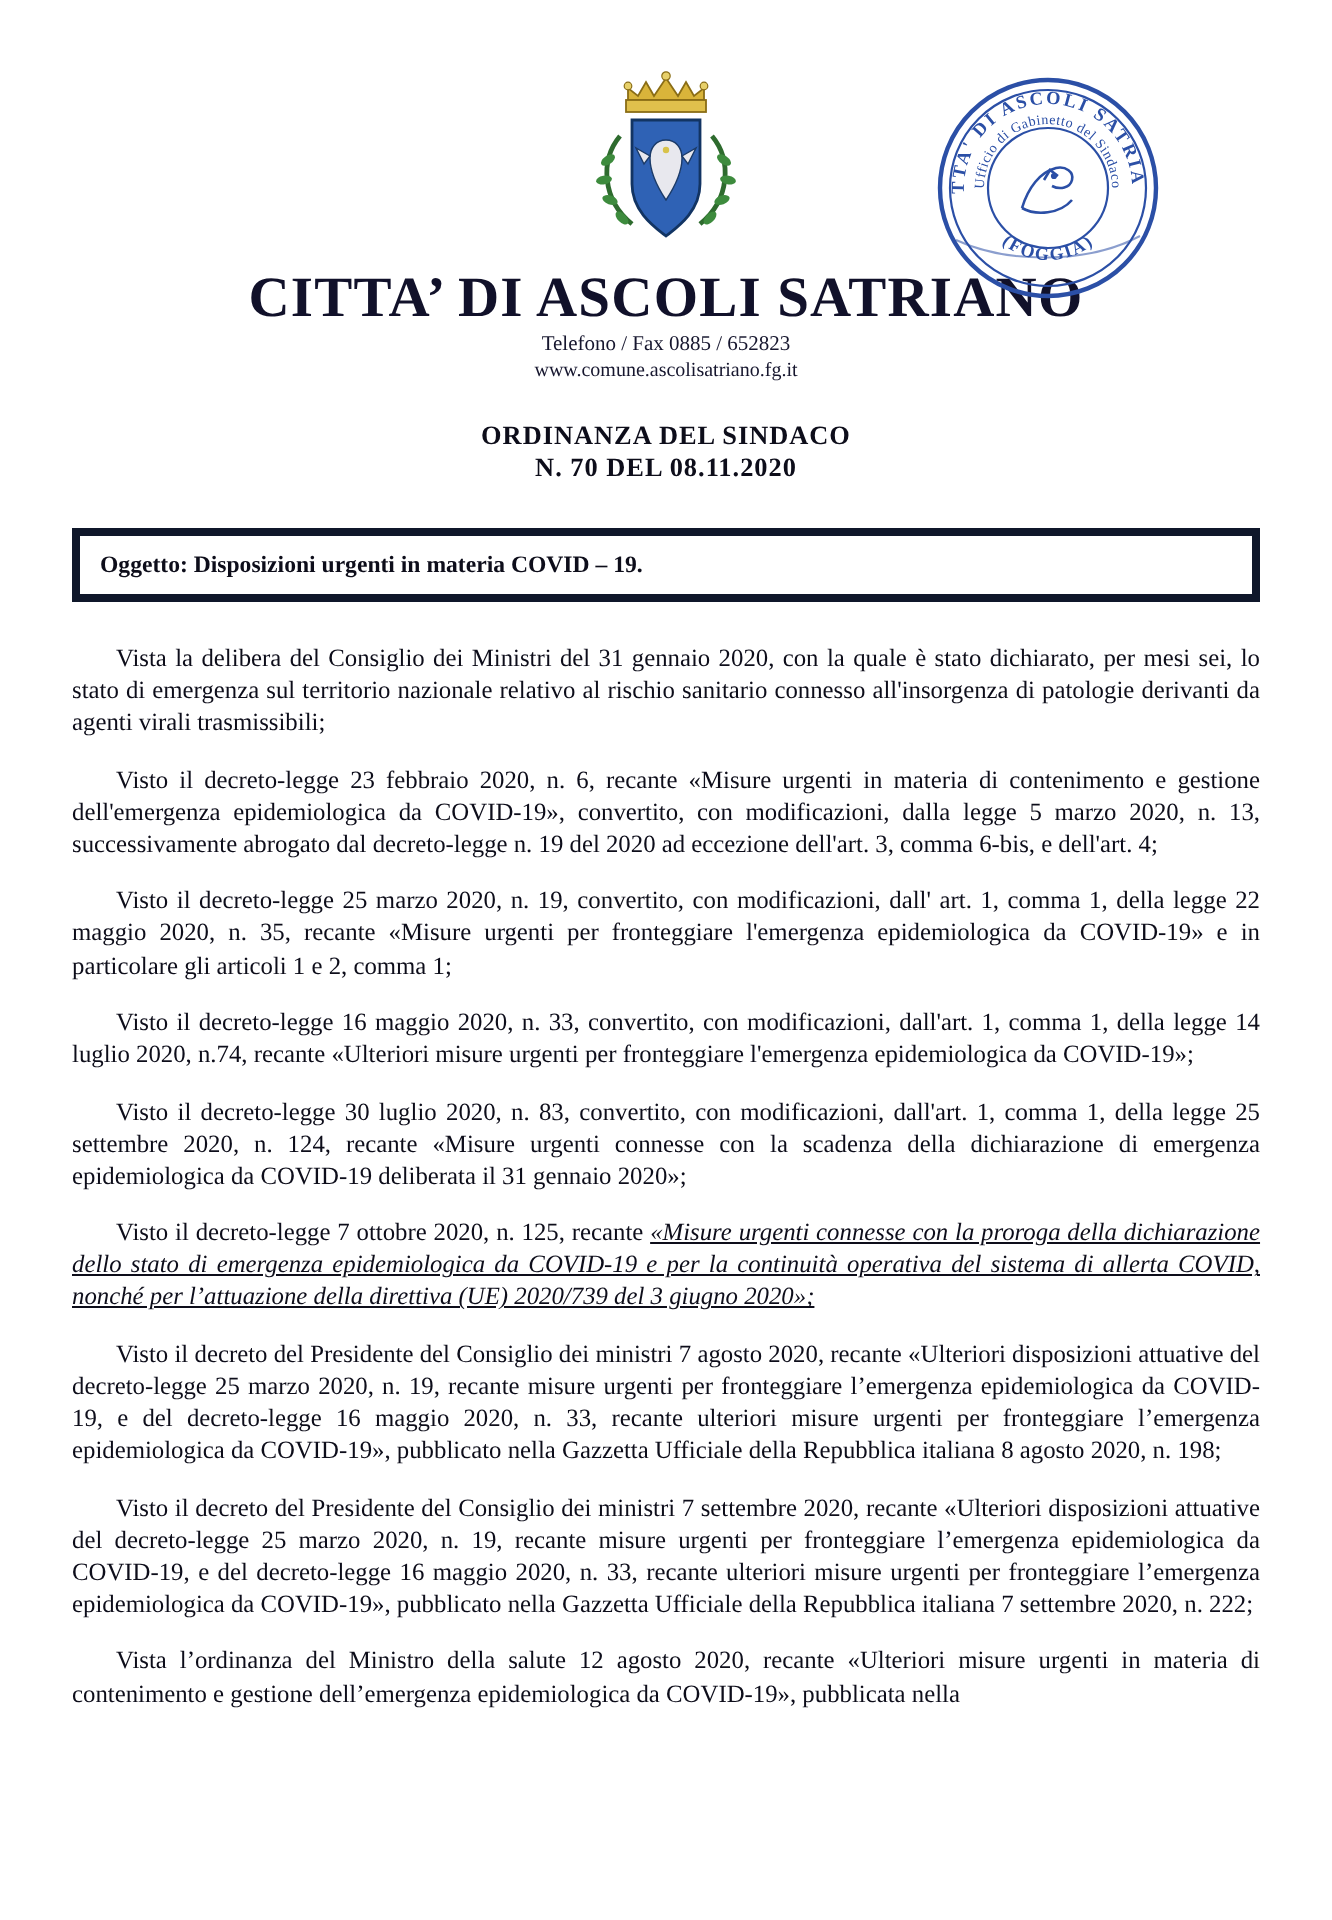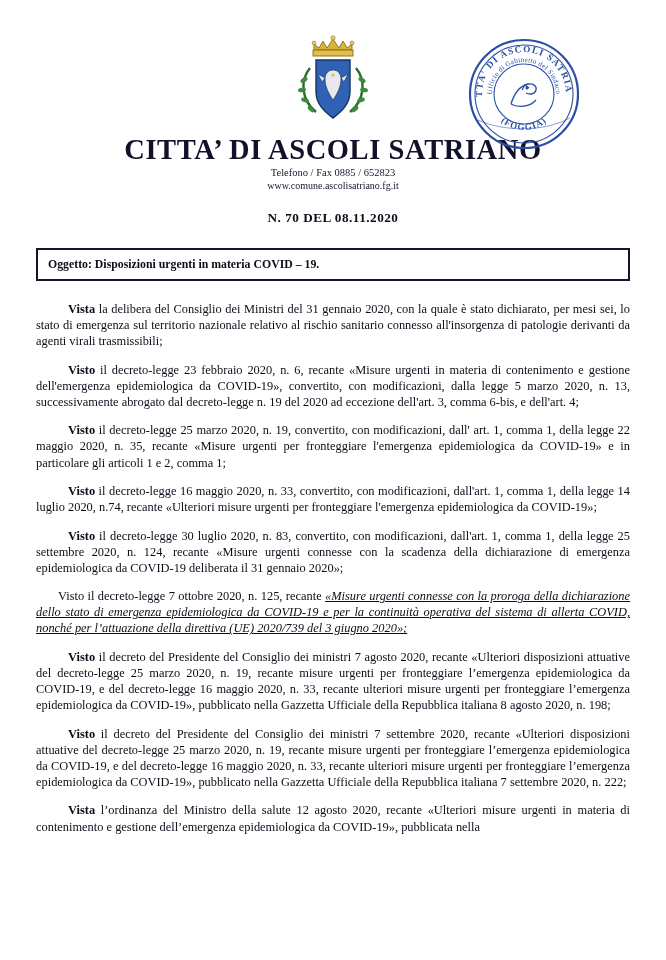--- a/index.html
+++ b/index.html
@@ -70,41 +70,41 @@
     margin-top: 17px;
     font-size: 13.2px;
     font-weight: bold;
     letter-spacing: 0.5px;
     line-height: 16px;
   }
 
   
   .oggetto-box {
     margin: 22px 0 0 0;
-    border: 2px solid #0f172a;
+    border: 4px solid #0f172a;
     padding: 7px 10px 8px 10px;
     font-size: 11.8px;
     font-weight: bold;
     height: 14px;
     box-sizing: content-box;
   }
 
   
   .body-text {
     margin-top: 20px;
     font-size: 12.4px;
     line-height: 16.1px;
     text-align: justify;
   }
   .para {
     margin-bottom: 11.5px;
     text-indent: 22px;
   }
   .para:last-child { margin-bottom: 0; }
-  .para b { font-weight: bold; margin-left: 10px; }
+  .para b { font-weight: normal; }
   .para i { font-style: italic; text-decoration: underline; }
 </style>
 </head>
 <body>
 
 <div class="page">
 
   <div class="header">
 
     <div class="stamp">
@@ -169,20 +169,21 @@
         </g>
         <circle cx="39" cy="41" r="1.6" fill="#d8c24a"></circle>
       </svg>
     </div>
 
     <div class="city-title">CITTA’ DI ASCOLI SATRIANO</div>
     <div class="sub-line">Telefono / Fax 0885 / 652823</div>
     <div class="web">www.comune.ascolisatriano.fg.it</div>
 
     <div class="ordinanza">
+      <div>ORDINANZA  DEL  SINDACO</div>
       <div>N. 70 DEL 08.11.2020</div>
     </div>
   </div>
 
   <div class="oggetto-box">Oggetto: Disposizioni urgenti in materia COVID – 19.</div>
 
   <div class="body-text">
 
     <p class="para">
       <b>Vista</b><span> la delibera del Consiglio dei Ministri del 31 gennaio 2020, con la quale è stato dichiarato, per mesi sei, lo stato di emergenza sul territorio nazionale relativo al rischio sanitario connesso all'insorgenza di patologie derivanti da agenti virali trasmissibili;</span>

